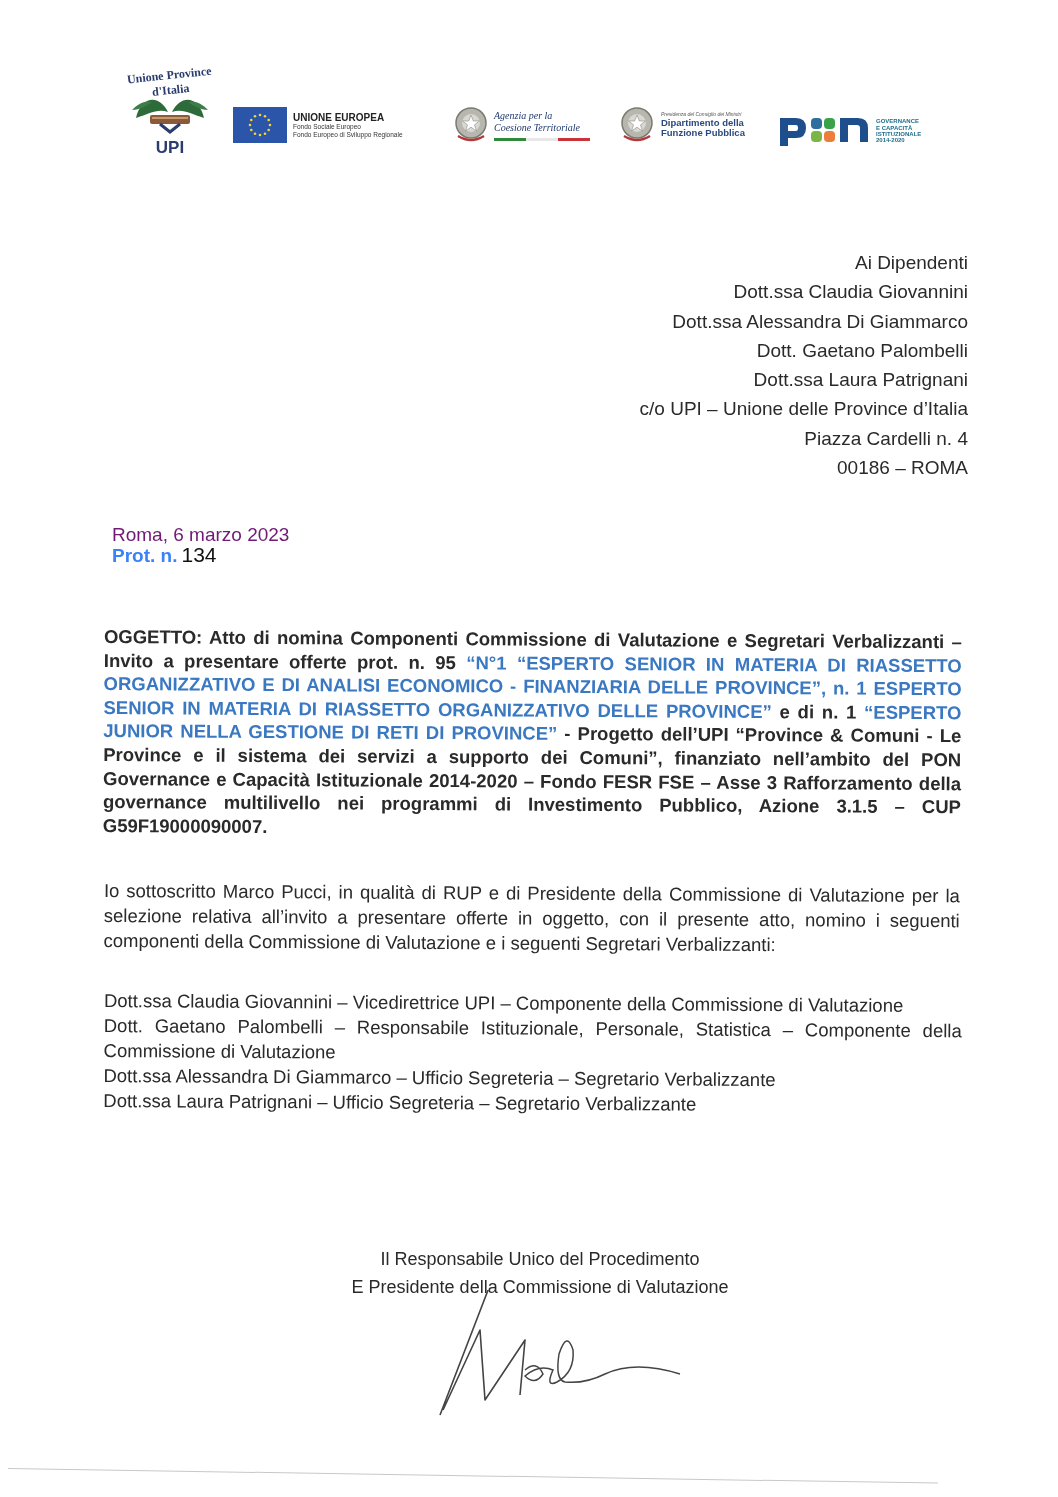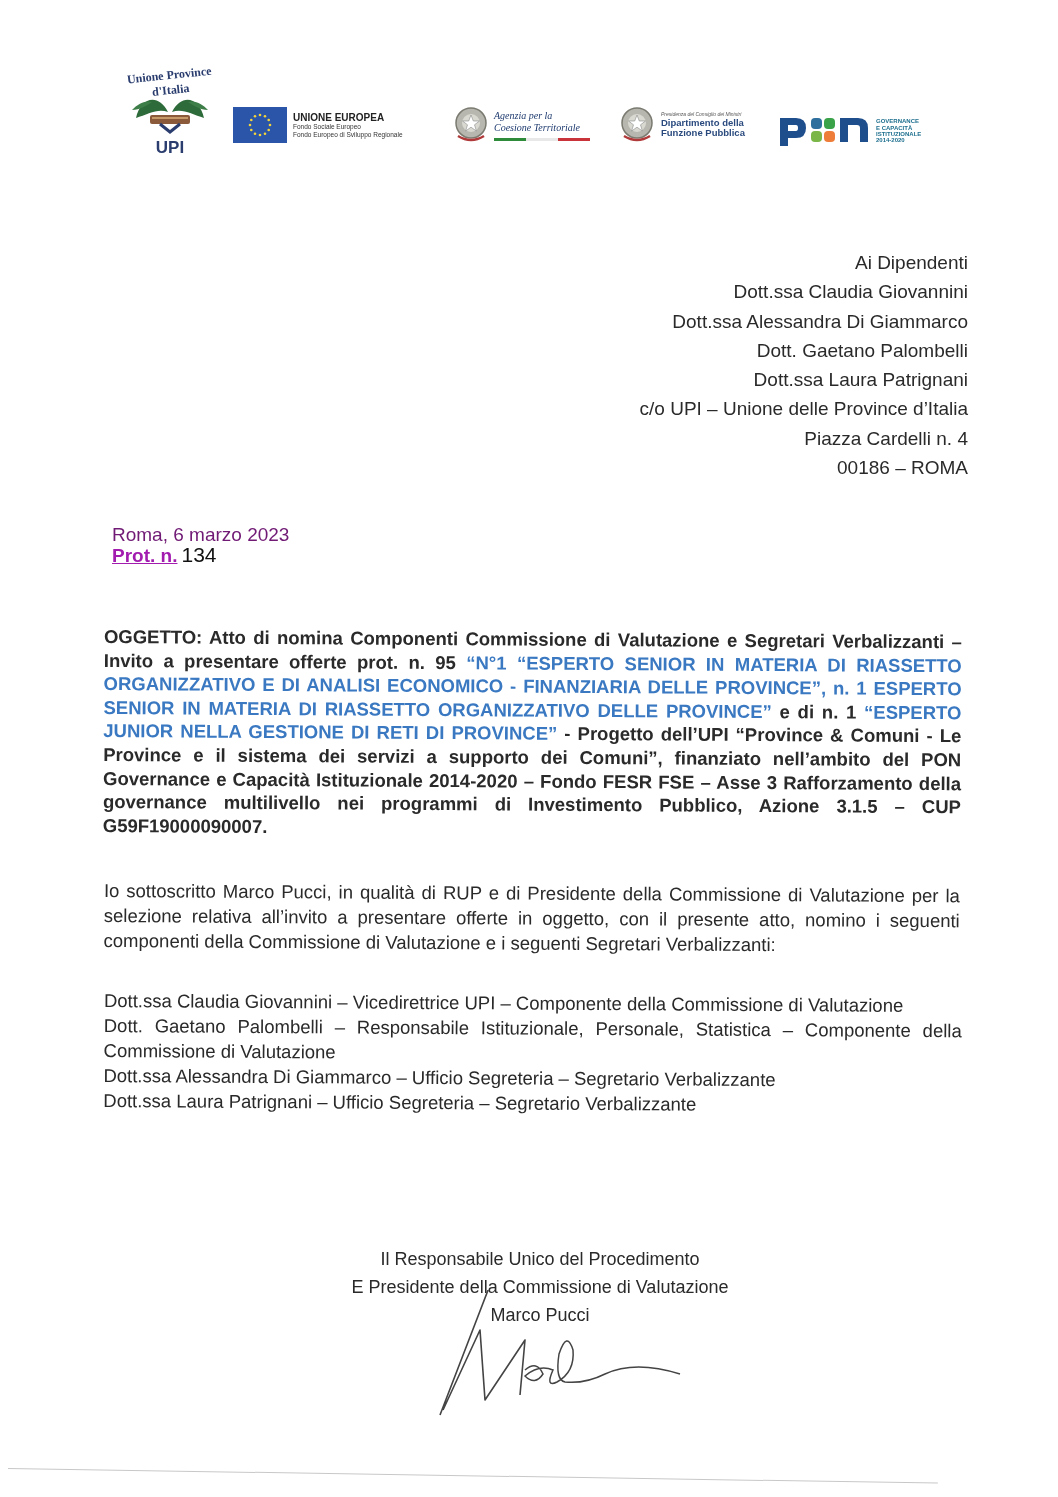--- a/index.html
+++ b/index.html
@@ -36,21 +36,21 @@
   .pon { position: absolute; left: 778px; top: 114px; display: flex; align-items: center; }
   .pon-word { display: flex; align-items: center; }
   .pon-text { margin-left: 6px; font-size: 6px; font-weight: bold; color: #1c6e8e; line-height: 1.05; }
 
   
   .recipients { position: absolute; right: 90px; top: 248px; text-align: right;
                 font-size: 19px; line-height: 29.3px; color: #2a2a2a; }
 
   .date { position: absolute; left: 112px; top: 488px; font-size: 19px; color: #701a75; margin-top: 36px; }
   .prot { position: absolute; left: 112px; top: 543px; font-size: 19px; }
-  .prot b { color: #a21caf; text-decoration: underline; }
+  .prot b { color: #3b82f6; }
   .prot .num { font-size: 21px; color: #111; margin-left: 4px; }
 
   
   .subject { position: absolute; left: 104px; top: 625px; width: 858px; font-size: 18.5px;
              line-height: 23.6px; text-align: justify; font-weight: bold; color: #2a2a2a;
              transform: rotate(0.35deg); transform-origin: left top; }
   .subject .label { color: #2a2a2a; }
   .blue { color: #3a79c2; }
 
   
@@ -190,21 +190,20 @@
 <div class="members">
   <span class="item">Dott.ssa Claudia Giovannini – Vicedirettrice UPI – Componente della Commissione di Valutazione</span>
   <span class="item">Dott. Gaetano Palombelli – Responsabile Istituzionale, Personale, Statistica – Componente della Commissione di Valutazione</span>
   <span class="item">Dott.ssa Alessandra Di Giammarco – Ufficio Segreteria – Segretario Verbalizzante</span>
   <span class="item">Dott.ssa Laura Patrignani – Ufficio Segreteria – Segretario Verbalizzante</span>
 </div>
 
 <div class="signature">
   <div>Il Responsabile Unico del Procedimento</div>
   <div>E Presidente della Commissione di Valutazione</div>
-  <div>Marco Pucci</div>
 </div>
 
 <svg class="sig-svg" width="270" height="130" viewBox="0 0 270 130">
   <path d="M15 125 L65 -5 M18 120 L55 40 L60 110 L100 50 L95 105" stroke="#444" stroke-width="1.6" fill="none" stroke-linejoin="round"></path>
   <path d="M100 80 Q112 70 118 84 Q110 96 100 86 Q114 74 128 80 Q120 98 132 92 Q150 82 148 60 Q142 40 134 64 Q130 90 140 92 Q160 94 180 84 Q210 70 255 84" stroke="#444" stroke-width="1.5" fill="none"></path>
 </svg>
 
 <div class="bottom-line"></div>
 
 </body></html>

